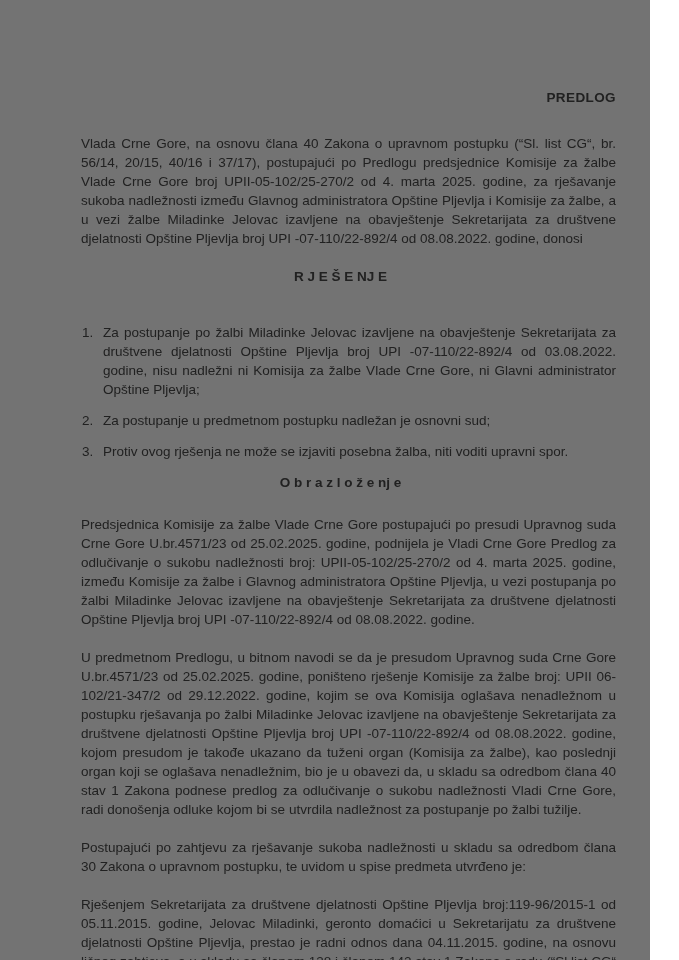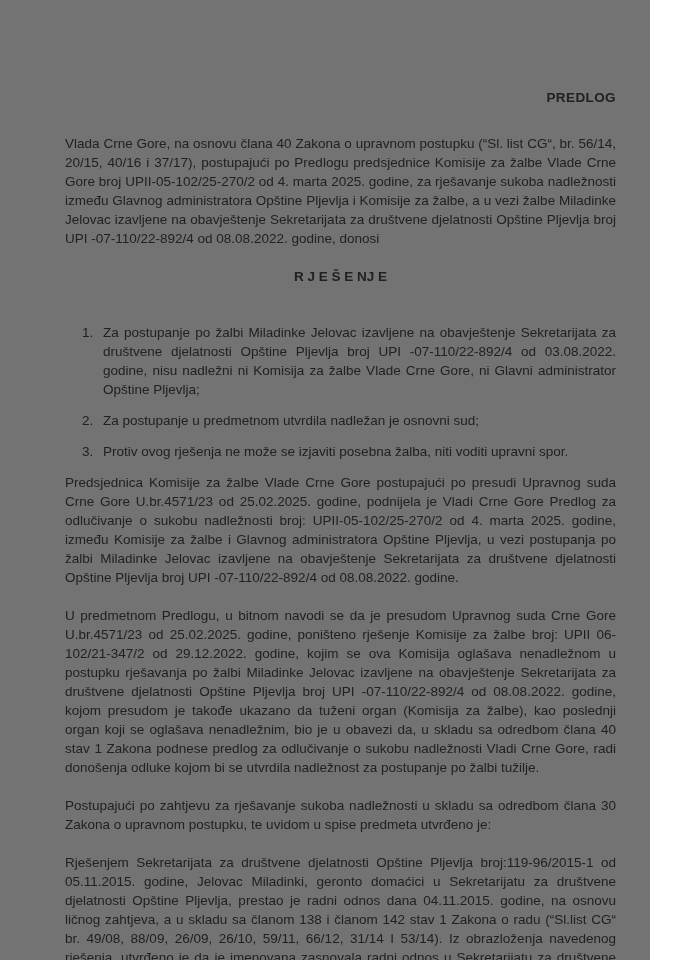--- a/index.html
+++ b/index.html
@@ -27,21 +27,21 @@
     line-height: 19px;
   }
   .doc-tag {
     text-align: right;
     font-weight: bold;
     letter-spacing: 0.4px;
     margin: 0 0 27px 0;
   }
   .para {
     text-align: justify;
-    margin: 0 0 19px 0;
+    margin: 0 0 19px 16px;
   }
   .doc-title {
     text-align: center;
     font-weight: bold;
     margin: 6px 0 37px 0;
   }
   .section-title {
     text-align: center;
     font-weight: bold;
     margin: 6px 0 23px 0;
@@ -73,28 +73,29 @@
 
     <div class="doc-title">R J E Š E NJ E</div>
 
     <div class="list">
       <div class="list-item">
         <span class="num">1.</span>
         <span class="item-text">Za postupanje po žalbi Miladinke Jelovac izavljene na obavještenje Sekretarijata za društvene djelatnosti Opštine Pljevlja broj UPI -07-110/22-892/4 od 03.08.2022. godine, nisu nadležni ni Komisija za žalbe Vlade Crne Gore, ni Glavni administrator Opštine Pljevlja;</span>
       </div>
       <div class="list-item">
         <span class="num">2.</span>
-        <span class="item-text">Za postupanje u predmetnom utvrdila nadležan je osnovni sud;</span>
+        <span class="item-text">Za postupanje u predmetnom postupku nadležan je osnovni sud;</span>
       </div>
       <div class="list-item">
         <span class="num">3.</span>
         <span class="item-text">Protiv ovog rješenja ne može se izjaviti posebna žalba, niti voditi upravni spor.</span>
       </div>
     </div>
 
+    <div class="section-title">O b r a z l o ž e nj e</div>
 
     <p class="para">Predsjednica Komisije za žalbe Vlade Crne Gore postupajući po presudi Upravnog suda Crne Gore U.br.4571/23 od 25.02.2025. godine, podnijela je Vladi Crne Gore Predlog za odlučivanje o sukobu nadležnosti broj: UPII-05-102/25-270/2 od 4. marta 2025. godine, između Komisije za žalbe i Glavnog administratora Opštine Pljevlja, u vezi postupanja po žalbi Miladinke Jelovac izavljene na obavještenje Sekretarijata za društvene djelatnosti Opštine Pljevlja broj UPI -07-110/22-892/4 od 08.08.2022. godine.</p>
 
     <p class="para">U predmetnom Predlogu, u bitnom navodi se da je presudom Upravnog suda Crne Gore U.br.4571/23 od 25.02.2025. godine, poništeno rješenje Komisije za žalbe broj: UPII 06-102/21-347/2 od 29.12.2022. godine, kojim se ova Komisija oglašava nenadležnom u postupku rješavanja po žalbi Miladinke Jelovac izavljene na obavještenje Sekretarijata za društvene djelatnosti Opštine Pljevlja broj UPI -07-110/22-892/4 od 08.08.2022. godine, kojom presudom je takođe ukazano da tuženi organ (Komisija za žalbe), kao poslednji organ koji se oglašava nenadležnim, bio je u obavezi da, u skladu sa odredbom člana 40 stav 1 Zakona podnese predlog za odlučivanje o sukobu nadležnosti Vladi Crne Gore, radi donošenja odluke kojom bi se utvrdila nadležnost za postupanje po žalbi tužilje.</p>
 
     <p class="para">Postupajući po zahtjevu za rješavanje sukoba nadležnosti u skladu sa odredbom člana 30 Zakona o upravnom postupku, te uvidom u spise predmeta utvrđeno je:</p>
 
     <p class="para"><span>Rješenjem Sekretarijata za društvene djelatnosti Opštine Pljevlja broj:119-96/2015-1 od 05.11.2015. godine, Jelovac Miladinki, geronto domaćici u Sekretarijatu za društvene djelatnosti Opštine Pljevlja, prestao je radni odnos dana 04.11.2015. godine, na osnovu ličnog zahtjeva, a u skladu sa članom 138 i članom 142 stav 1 Zakona o radu (“Sl.list CG“ br. 49/08, 88/09, 26/09, 26/10, 59/11, 66/12, 31/14 I 53/14). Iz obrazloženja navedenog rješenja, utvrđeno je da je imenovana zasnovala radni odnos u Sekretarijatu za društvene djelatnosti na osnovu </span></p>
 
   </div>

